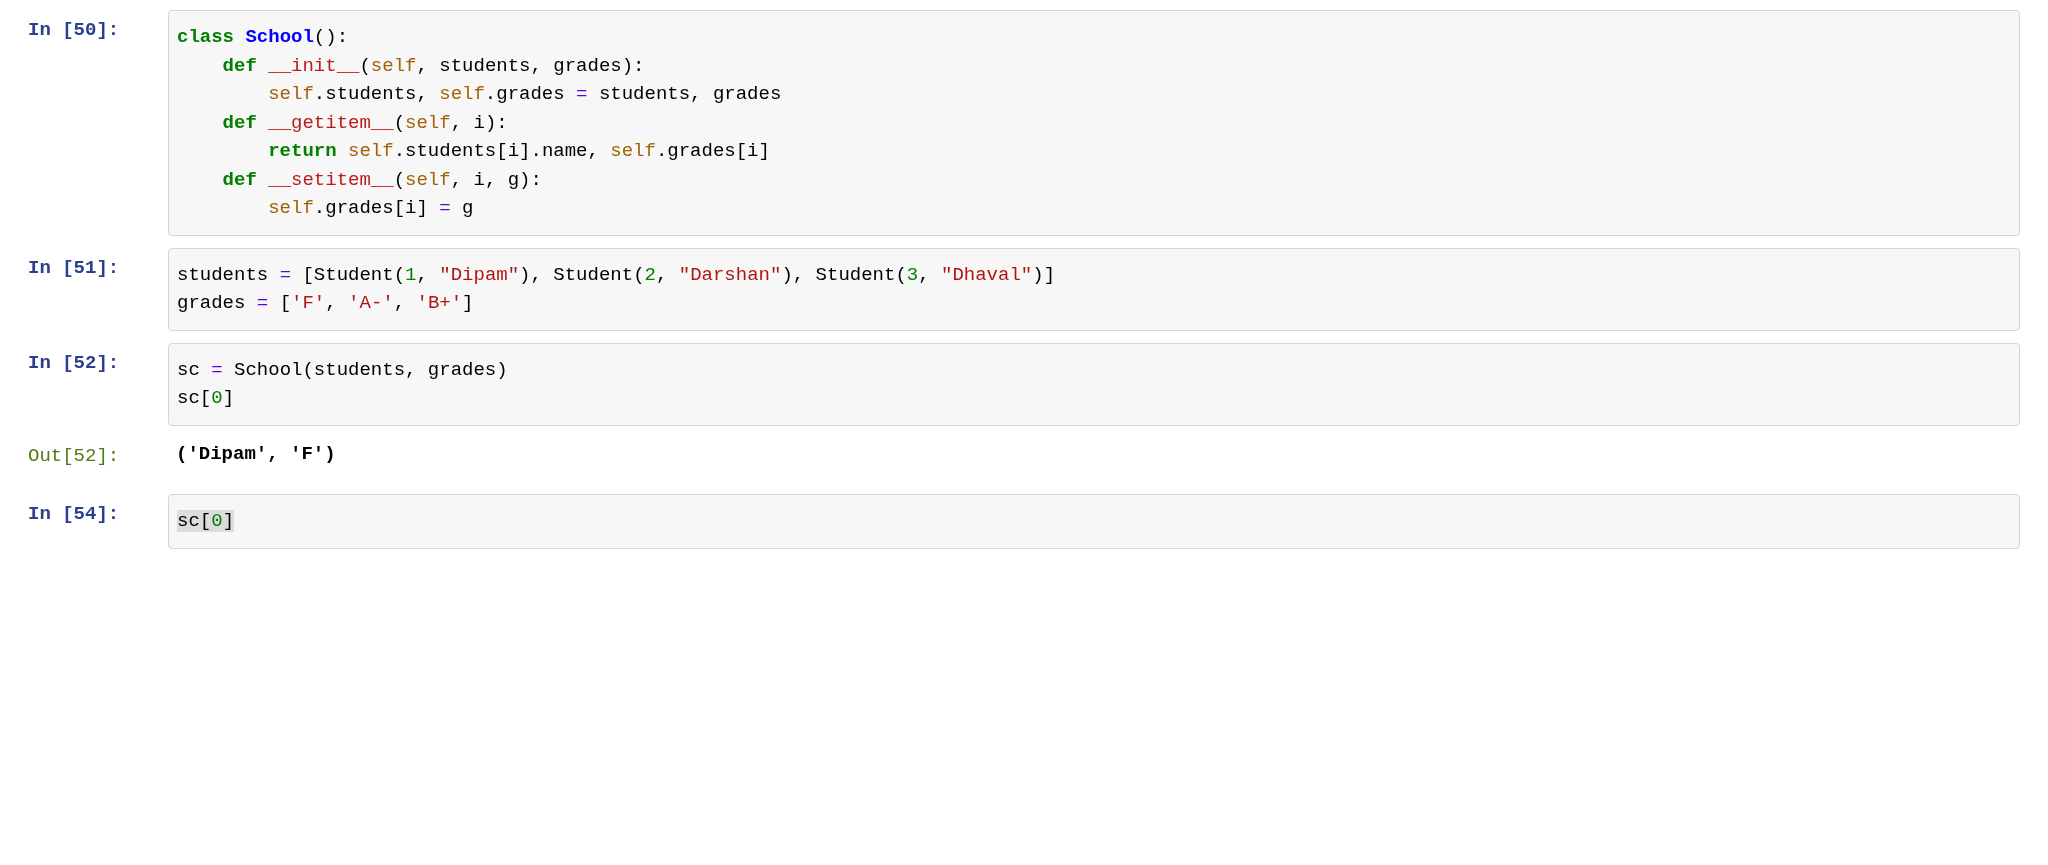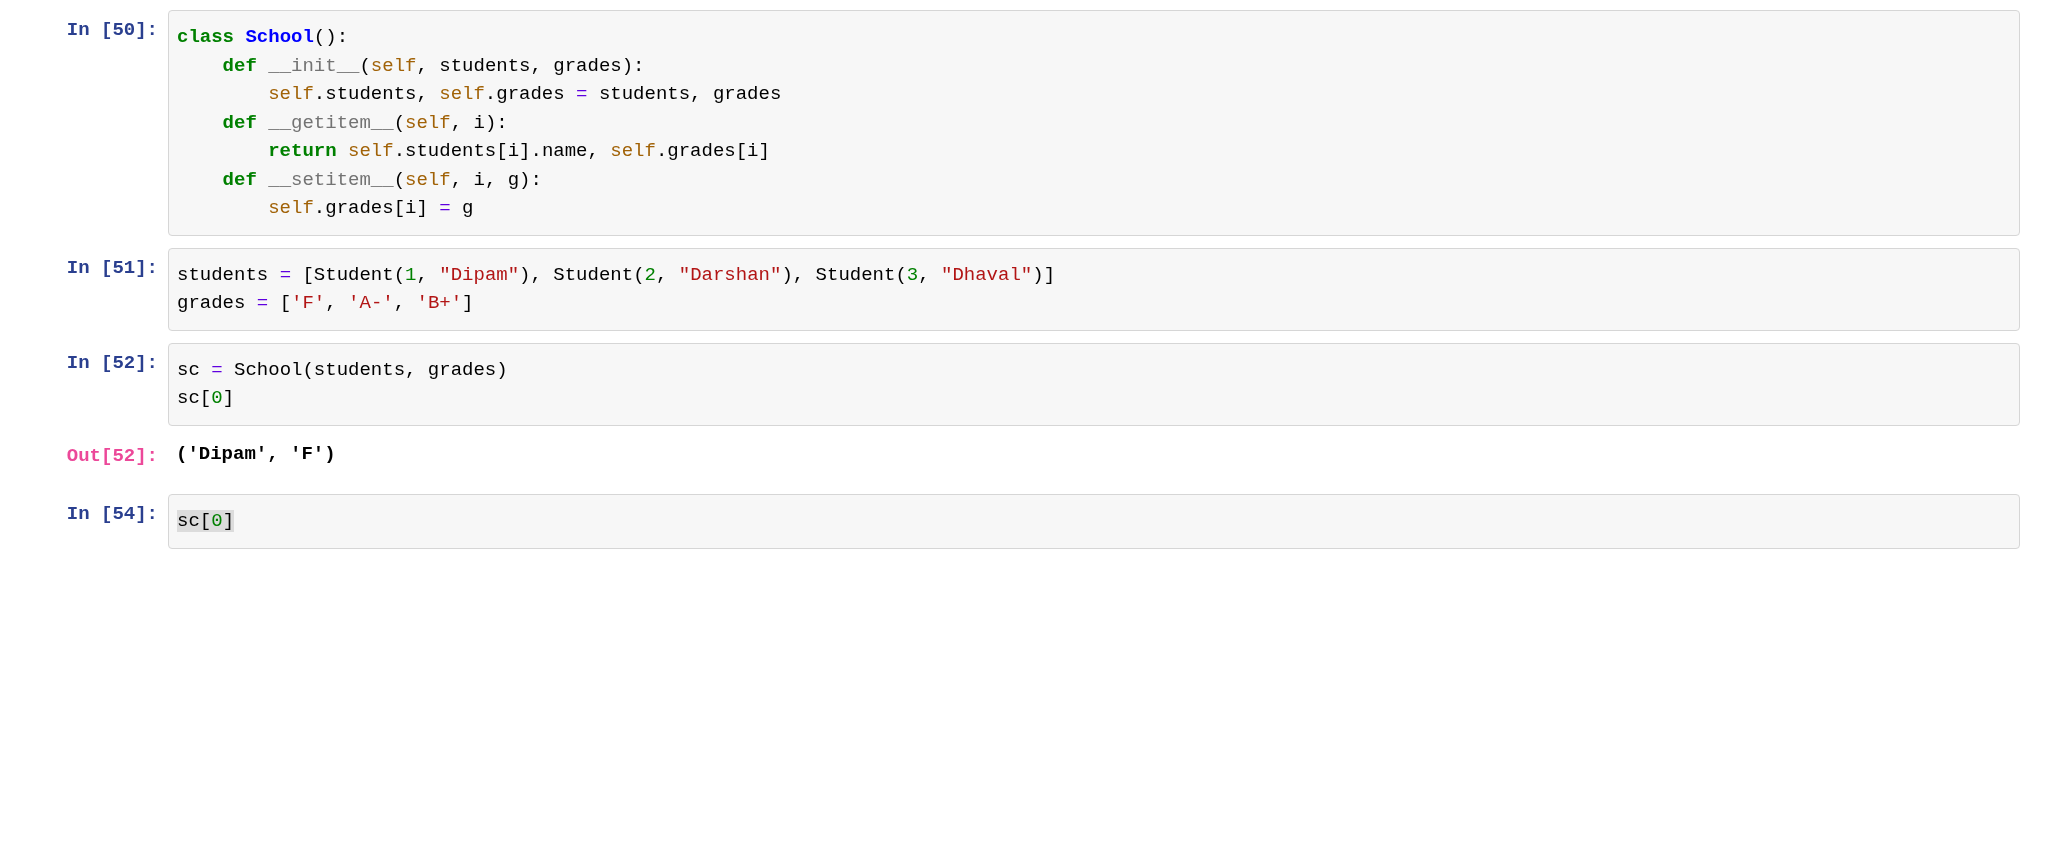--- a/index.html
+++ b/index.html
@@ -21,26 +21,26 @@
     align-items: flex-start;
     margin-bottom: 12px;
   }
   .cell.output {
     margin-top: -2px;
     margin-bottom: 18px;
   }
   .prompt {
     width: 130px;
     flex: 0 0 130px;
-    text-align: right;
+    text-align: left;
     padding: 6px 10px 6px 0;
     white-space: pre;
   }
   .prompt .in-label  { color: #2a3f8f; font-weight: bold; }
-  .prompt .out-label { color: #ec4899; font-weight: bold; }
+  .prompt .out-label { color: #4d7c0f; font-weight: normal; }
   .input-area {
     flex: 1;
     background: #f7f7f7;
     border: 1px solid #d6d6d6;
     border-radius: 4px;
     padding: 12px 8px;
     overflow-x: auto;
   }
   .output-area {
     flex: 1;
@@ -51,21 +51,21 @@
   }
   pre {
     margin: 0;
     font-family: inherit;
     font-size: inherit;
     white-space: pre;
   }
   
   .tok-kw      { color: #008000; font-weight: bold; }  
   .tok-name-cl { color: #0000ff; font-weight: bold; }  
-  .tok-name-fn { color: #737373; }                     
+  .tok-name-fn { color: #b91c1c; }                     
   .tok-builtin { color: #a16207; font-family: Liberation Mono, monospace; }                     
   .tok-str     { color: #b21515; }                     
   .tok-num     { color: #008000; }                     
   .tok-op      { color: #5f00df; }
   .sel         { background: #dcdcdc; }                
 </style>
 </head>
 <body>
 
 <div class="notebook" id="notebook">

